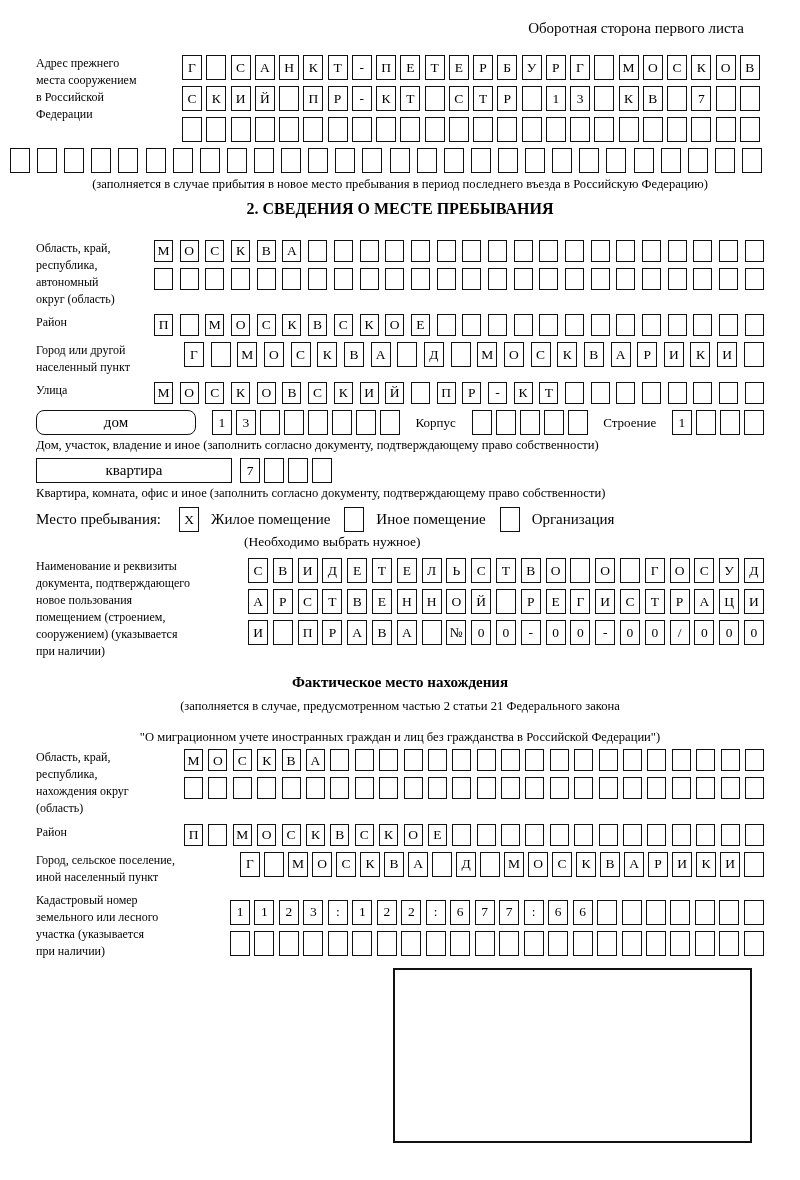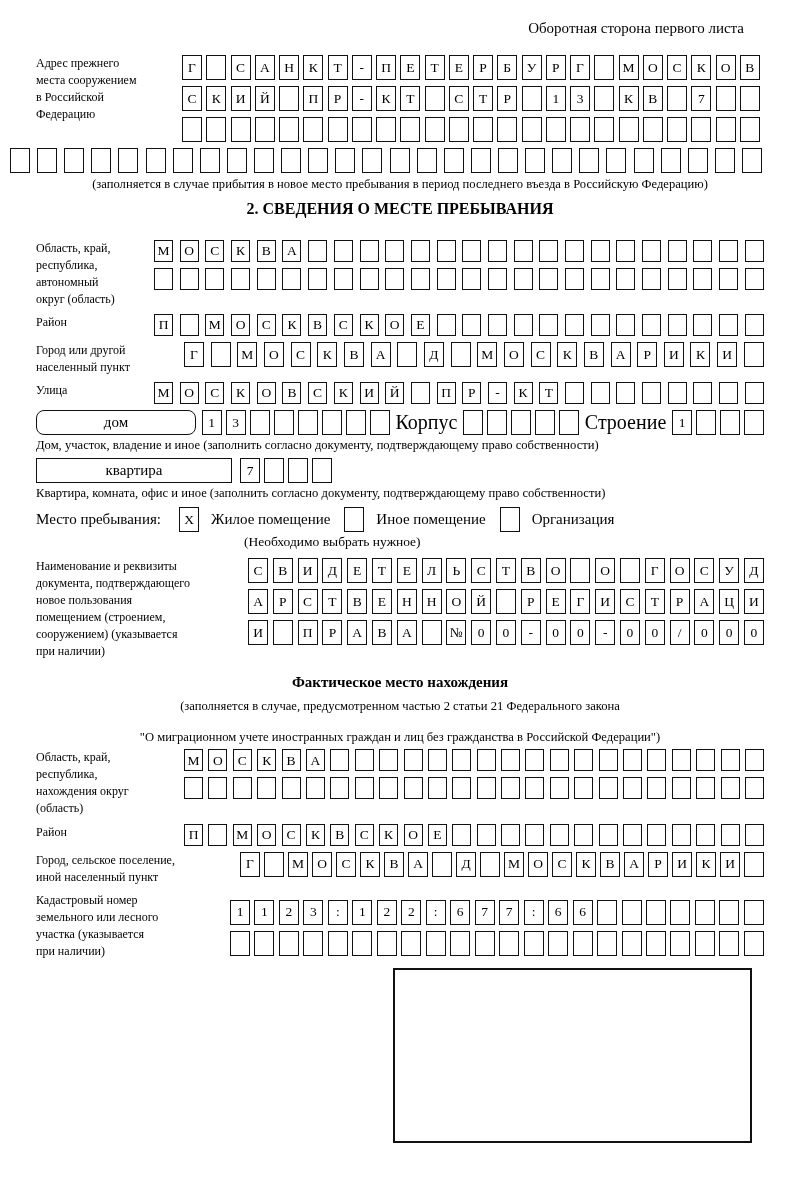--- a/index.html
+++ b/index.html
@@ -46,21 +46,21 @@
   .caption{font-size:12.6px;text-align:center;margin:2px 0 4px 0;}
   .caption-left{font-size:12.6px;text-align:left;margin:3px 0 5px 0;}
   .sec-title{font-size:16px;font-weight:bold;text-align:center;margin:8px 0 22px 0;}
   .sub-title{font-size:15px;font-weight:bold;text-align:center;margin:14px 0 8px 0;}
 
   .wide-box{
     box-sizing:border-box;border:1.7px solid #111;height:25px;
     display:inline-flex;align-items:center;justify-content:center;font-size:15px;
   }
   .house-row{display:flex;align-items:center;justify-content:space-between;margin-bottom:3px;}
-  .inline-lbl{font-size:20px;}
+  .inline-lbl{font-size:13px;}
   .gap-cells{display:flex;gap:4px;}
 
   .stay-row{display:flex;align-items:center;margin:6px 0 2px 0;font-size:15px;}
   .stay-row .cb{margin:0 12px 0 14px;}
   .stay-lbl{margin-right:4px;}
   .hint{font-size:13.5px;margin:2px 0 8px 208px;}
 
   .stamp-wrap{margin-left:357px;margin-top:8px;width:372px;}
   .stamp-box{box-sizing:border-box;border:2px solid #111;width:359px;height:175px;}
 </style>
@@ -69,21 +69,21 @@
 
 <div class="page">
 
   <div class="top-note">Оборотная сторона первого листа</div>
 
   <div class="field">
     <div class="lbl lbl-top">
         <div>Адрес прежнего</div>
         <div>места сооружением</div>
         <div>в Российской</div>
-        <div>Федерацию</div>
+        <div>Федерации</div>
       </div>
     <div class="stack">
       <div class="cells w-top">
           <span class="cb lg">Г</span>
           <span class="cb lg"></span>
           <span class="cb lg">С</span>
           <span class="cb lg">А</span>
           <span class="cb lg">Н</span>
           <span class="cb lg">К</span>
           <span class="cb lg">Т</span>

